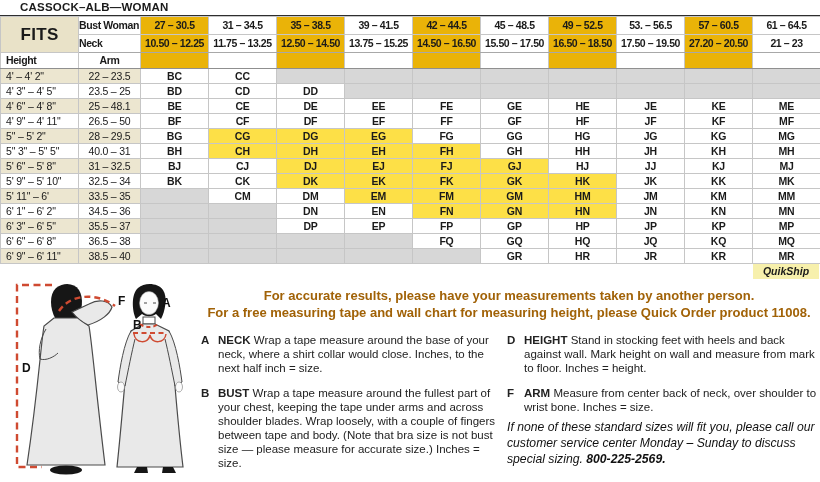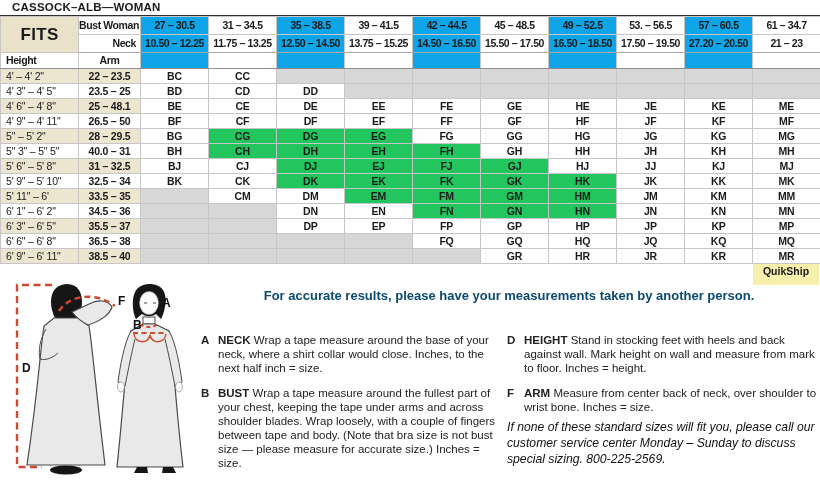--- a/index.html
+++ b/index.html
@@ -5,62 +5,62 @@
   html,body{margin:0;padding:0}
   body{
     width:820px;height:482px;position:relative;overflow:hidden;
     background:#fff;color:#1a1a1a;
     font-family:"Liberation Sans",sans-serif;
     -webkit-font-smoothing:antialiased;
   }
   
   .chart-title{
     height:15px;line-height:15px;font-size:11.5px;font-weight:bold;
-    padding-left:12px;letter-spacing:.2px;border-bottom:1px solid #2e2e2e;
+    padding-left:20px;letter-spacing:.2px;border-bottom:1px solid #2e2e2e;
   }
   
   table{border-collapse:collapse;table-layout:fixed;width:820px}
   th,td{
     font-size:10.5px;text-align:center;padding:0;overflow:hidden;white-space:nowrap;
     border:1px solid #c6c6c6;height:14px;line-height:14px;letter-spacing:-.2px;
   }
   thead th{font-weight:bold;height:17px;line-height:17px;letter-spacing:-.4px}
   thead tr.hdr-ha th{height:15px;line-height:15px;border-bottom:1px solid #8f8f8f}
   thead tr.hdr-neck th{border-bottom:1px solid #a8a8a8}
   .fits{background:#e9e2c8;font-size:17px;letter-spacing:.3px}
-  .rowlabel{text-align:right;padding-right:4px;background:#fff}
-  .tint{background:#0ea5e9}
+  .rowlabel{text-align:left;padding-right:4px;background:#fff}
+  .tint{background:#eab308}
   td.h-col{text-align:left;padding-left:5px;font-weight:normal}
-  td.arm-col{font-weight:bold}
+  td.arm-col{font-weight:normal}
   tbody tr.stripe td.h-col,tbody tr.stripe td.arm-col{background:#ece6d0}
   td.code{font-weight:bold}
   td.na{background:#d7d7d7}
-  td.qs{background:#22c55e}
+  td.qs{background:#fde047}
   th.hl,td.hl{text-align:left;padding-left:5px}
   
   .quikship-row{width:820px;display:flex;justify-content:flex-end}
   .quikship-box{
-    width:66px;height:21px;line-height:15px;background:#f7f0ac;
-    font-size:10.5px;font-weight:bold;text-align:center;margin-right:1px;
+    width:66px;height:15px;line-height:15px;background:#f7f0ac;
+    font-size:10.5px;font-weight:bold;text-align:center;margin-right:1px;font-style:italic;
   }
   
   .intro{
     position:absolute;left:200px;top:287px;width:618px;text-align:center;
-    font-weight:bold;font-size:13px;line-height:17px;color:#0c4a6e;
+    font-weight:bold;font-size:13px;line-height:17px;color:#a16207;
   }
   .inst-col-a{position:absolute;left:201px;top:333px;width:300px}
   .inst-col-b{position:absolute;left:507px;top:333px;width:312px}
   .inst{display:flex;margin-bottom:11px;font-size:11.5px;line-height:14px;color:#222}
   .inst .letter{width:17px;font-weight:bold;flex:none}
   .inst .term{font-weight:bold}
   .note{
     position:absolute;left:507px;top:419px;width:312px;
     font-style:italic;font-size:12.2px;line-height:16px;color:#111;
   }
-  .note .phone{font-weight:normal}
+  .note .phone{font-weight:bold}
   .figure-wrap{position:absolute;left:2px;top:281px;width:196px;height:200px}
   svg text{font-family:"Liberation Sans",sans-serif;font-weight:bold;font-size:12px;fill:#111}
 </style>
 </head>
 <body>
 
 <div class="chart-title">CASSOCK–ALB—WOMAN</div>
 
 <div>
   <table id="size-table">
@@ -84,21 +84,21 @@
           <th class="rowlabel">Bust Woman</th>
           <th class="tint">27 – 30.5</th>
           <th>31 – 34.5</th>
           <th class="tint">35 – 38.5</th>
           <th>39 – 41.5</th>
           <th class="tint">42 – 44.5</th>
           <th>45 – 48.5</th>
           <th class="tint">49 – 52.5</th>
           <th>53. – 56.5</th>
           <th class="tint">57 – 60.5</th>
-          <th>61 – 34.7</th>
+          <th>61 – 64.5</th>
         </tr>
         <tr class="hdr-neck">
           <th class="rowlabel">Neck</th>
           <th class="tint">10.50 – 12.25</th>
           <th>11.75 – 13.25</th>
           <th class="tint">12.50 – 14.50</th>
           <th>13.75 – 15.25</th>
           <th class="tint">14.50 – 16.50</th>
           <th>15.50 – 17.50</th>
           <th class="tint">16.50 – 18.50</th>
@@ -346,20 +346,21 @@
     <path d="M138 43 C142 47 152 47 156 43" fill="none" stroke="#cf4a31" stroke-width="2" stroke-dasharray="4 3"></path>
     <text x="160" y="26">A</text>
     <text x="131" y="48">B</text>
     <path d="M131 52 H165" fill="none" stroke="#cf4a31" stroke-width="2.2" stroke-dasharray="5 3.5"></path>
     <path d="M132 53 C133 62 146 64 148 54 C150 64 163 62 164 53" fill="none" stroke="#cf4a31" stroke-width="1.5"></path>
   </svg>
 </div>
 
 <div class="intro">
   <div>For accurate results, please have your measurements taken by another person.</div>
+  <div>For a free measuring tape and wall chart for measuring height, please Quick Order product 11008.</div>
 </div>
 
 <div class="inst-col-a">
   <div class="inst">
     <span class="letter">A</span>
     <span><span class="term">NECK</span> <span>Wrap a tape measure around the base of your neck, where a shirt collar would close. Inches, to the next half inch = size.</span></span>
   </div>
   <div class="inst">
     <span class="letter">B</span>
     <span><span class="term">BUST</span> <span>Wrap a tape measure around the fullest part of your chest, keeping the tape under arms and across shoulder blades. Wrap loosely, with a couple of fingers between tape and body. (Note that bra size is not bust size — please measure for accurate size.) Inches = size.</span></span>

